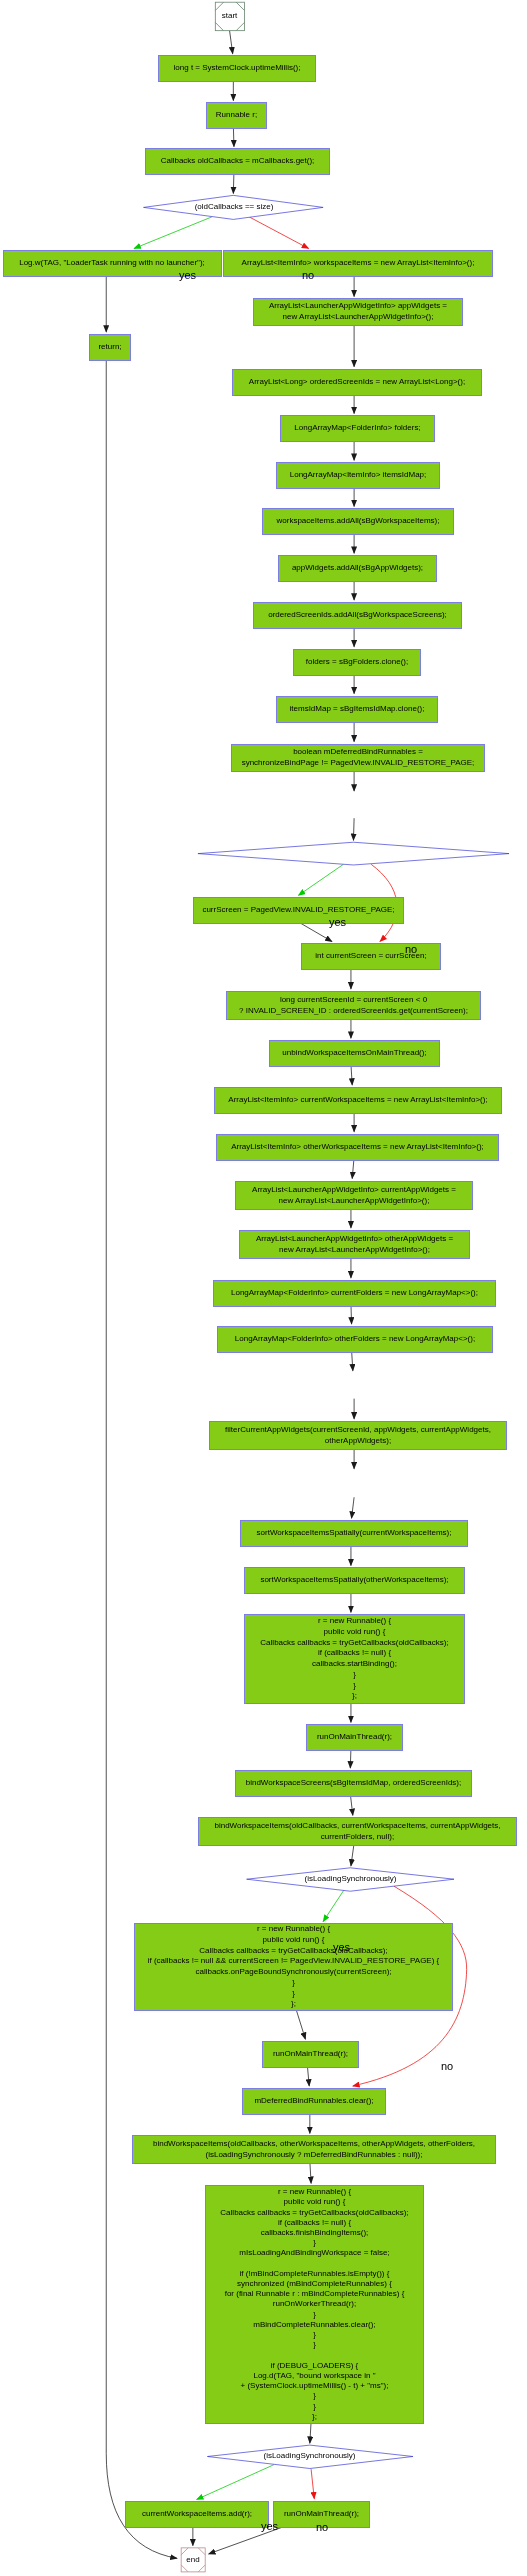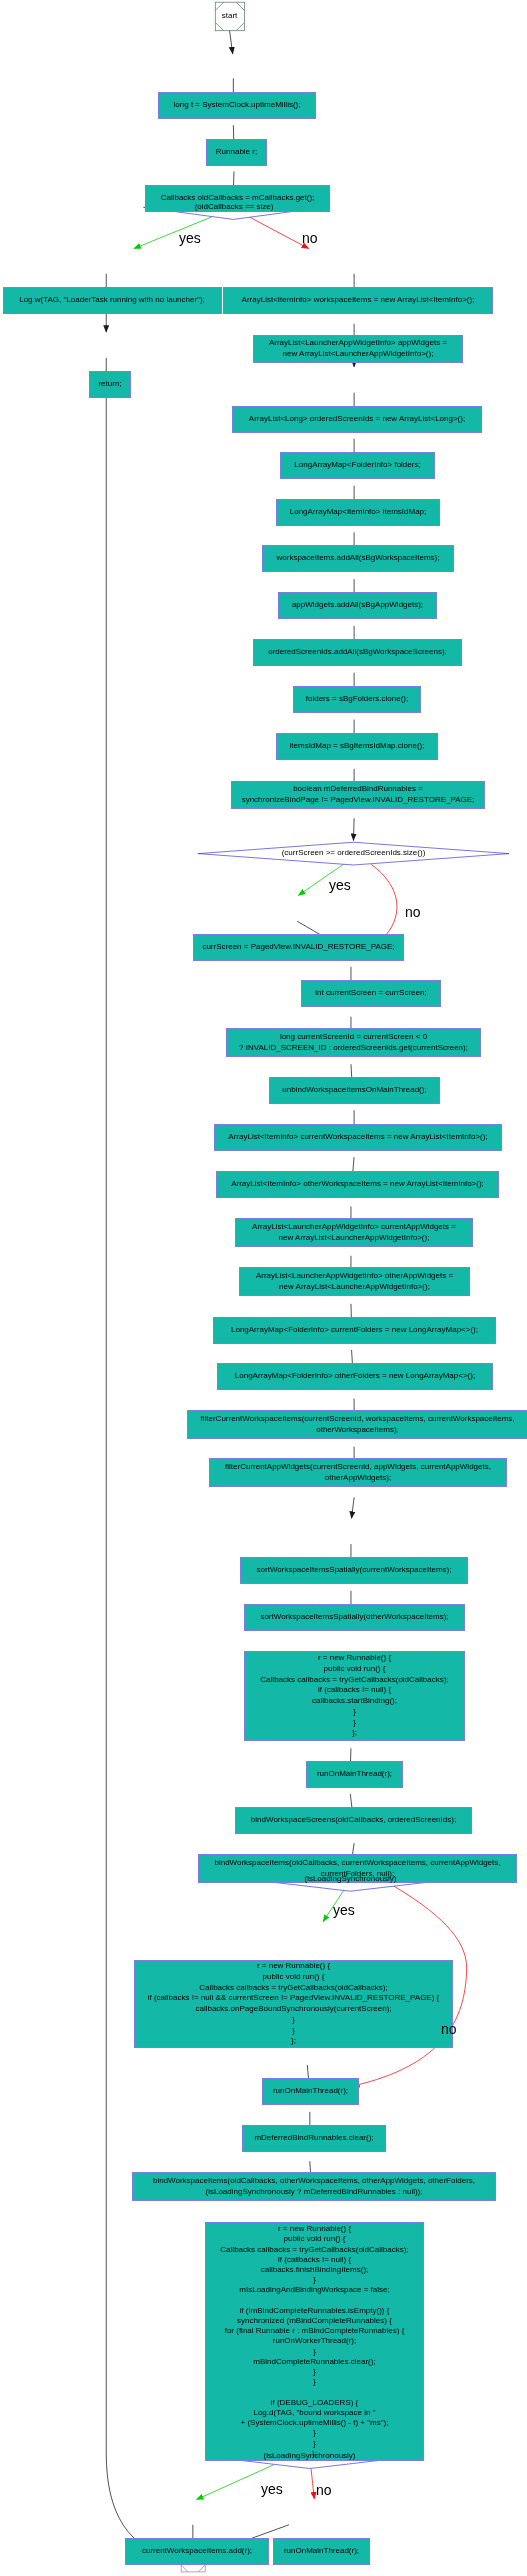--- a/index.html
+++ b/index.html
@@ -2,23 +2,23 @@
 <html style="--bg: #ffffff; --text: #000000; --box-border: #7d7de8; --diamond-border: #2626cf; --start-border: #69876f; --end-border: #bc8f8f; --edge-black: #1a1a1a; --edge-yes: #00cc00; --edge-no: #ee1111;font-size:10px"><head>
 <meta charset="utf-8">
 <style>
   html,body{margin:0;padding:0;background:var(--bg,#ffffff);}
   #canvas{position:relative;width:528px;height:2576px;background:var(--bg,#ffffff);
           font-family:"Liberation Sans",sans-serif;color:var(--text,#000);}
   svg.edges{position:absolute;left:0;top:0;}
   .node{position:absolute;display:flex;align-items:center;justify-content:center;
         text-align:center;font-size:8px;line-height:10.7px;white-space:pre-line;
         color:var(--text,#000);}
-  .rect{background:#14b8a6;border:0.6px solid var(--box-border,#7d7de8);padding:0.6px 2.5px;margin-top:37px;}
+  .rect{background:#84cc16;border:0.6px solid var(--box-border,#7d7de8);padding:0.6px 2.5px;}
   .dtext,.mtext{background:transparent;border:none;text-align:right;}
-  .elabel{position:absolute;font-size:14px;color:var(--text,#000);white-space:nowrap;}
+  .elabel{position:absolute;font-size:11px;color:var(--text,#000);white-space:nowrap;margin-top:39px;}
   .ek{stroke:var(--edge-black,#1a1a1a);fill:none;stroke-width:1.2;}
   .eg{stroke:var(--edge-yes,#00cc00);fill:none;stroke-width:1.2;}
   .er{stroke:var(--edge-no,#ee1111);fill:none;stroke-width:1.2;}
   .dm{fill:#ffffff;stroke:var(--diamond-border,#2626cf);stroke-width:1;}
   .msq-start{fill:#ffffff;stroke:var(--start-border,#69876f);stroke-width:1.3;}
   .msq-end{fill:#ffffff;stroke:var(--end-border,#bc8f8f);stroke-width:1.3;}
 </style>
 </head>
 <body>
 
@@ -132,36 +132,34 @@
 ? INVALID_SCREEN_ID : orderedScreenIds.get(currentScreen);</div>
 <div class="node rect" style="left:269px;top:1040px;width:164px;height:24px">unbindWorkspaceItemsOnMainThread();</div>
 <div class="node rect" style="left:216px;top:1134px;width:276px;height:23.4px">ArrayList&lt;ItemInfo&gt; otherWorkspaceItems = new ArrayList&lt;ItemInfo&gt;();</div>
 <div class="node rect" style="left:214px;top:1087px;width:281px;height:23.4px">ArrayList&lt;ItemInfo&gt; currentWorkspaceItems = new ArrayList&lt;ItemInfo&gt;();</div>
 <div class="node rect" style="left:235px;top:1181px;width:231px;height:26px">ArrayList&lt;LauncherAppWidgetInfo&gt; currentAppWidgets =
 new ArrayList&lt;LauncherAppWidgetInfo&gt;();</div>
 <div class="node rect" style="left:239px;top:1230px;width:224px;height:26px">ArrayList&lt;LauncherAppWidgetInfo&gt; otherAppWidgets =
 new ArrayList&lt;LauncherAppWidgetInfo&gt;();</div>
 <div class="node rect" style="left:213px;top:1280px;width:276px;height:24px">LongArrayMap&lt;FolderInfo&gt; currentFolders = new LongArrayMap&lt;&gt;();</div>
 <div class="node rect" style="left:217px;top:1326px;width:269px;height:24px">LongArrayMap&lt;FolderInfo&gt; otherFolders = new LongArrayMap&lt;&gt;();</div>
-<div class="node rect" style="left:187px;top:1373px;width:334px;height:26px">filterCurrentWorkspaceItems(currentScreenId, workspaceItems, currentWorkspaceItems,
-otherWorkspaceItems);</div>
 <div class="node rect" style="left:209px;top:1421px;width:291px;height:26px">filterCurrentAppWidgets(currentScreenId, appWidgets, currentAppWidgets,
 otherAppWidgets);</div>
 <div class="node rect" style="left:240px;top:1520px;width:221px;height:24px">sortWorkspaceItemsSpatially(currentWorkspaceItems);</div>
 <div class="node rect" style="left:244px;top:1567px;width:214px;height:23.4px">sortWorkspaceItemsSpatially(otherWorkspaceItems);</div>
 <div class="node rect" style="left:244px;top:1614px;width:214px;height:87px">r = new Runnable() {
 public void run() {
 Callbacks callbacks = tryGetCallbacks(oldCallbacks);
 if (callbacks != null) {
 callbacks.startBinding();
 }
 }
 };</div>
 <div class="node rect" style="left:306px;top:1724px;width:90px;height:24px">runOnMainThread(r);</div>
-<div class="node rect" style="left:235px;top:1770px;width:230px;height:24px">bindWorkspaceScreens(oldCallbacks, orderedScreenIds);</div>
+<div class="node rect" style="left:235px;top:1770px;width:230px;height:24px">bindWorkspaceScreens(sBgItemsIdMap, orderedScreenIds);</div>
 <div class="node rect" style="left:198px;top:1817px;width:312px;height:26px">bindWorkspaceItems(oldCallbacks, currentWorkspaceItems, currentAppWidgets,
 currentFolders, null);</div>
 <div class="node rect" style="left:134px;top:1923px;width:312px;height:85px">r = new Runnable() {
 public void run() {
 Callbacks callbacks = tryGetCallbacks(oldCallbacks);
 if (callbacks != null &amp;&amp; currentScreen != PagedView.INVALID_RESTORE_PAGE) {
 callbacks.onPageBoundSynchronously(currentScreen);
 }
 }
 };</div>
@@ -189,21 +187,20 @@
 if (DEBUG_LOADERS) {
 Log.d(TAG, "bound workspace in "
 + (SystemClock.uptimeMillis() - t) + "ms");
 }
 }
 };</div>
 <div class="node rect" style="left:125px;top:2501px;width:137px;height:23.4px">currentWorkspaceItems.add(r);</div>
 <div class="node rect" style="left:273px;top:2501px;width:90px;height:24px">runOnMainThread(r);</div>
 
 <div class="node dtext" style="left:144px;top:195px;width:180px;height:24px">(oldCallbacks == size)</div>
-<div class="node dtext" style="left:198px;top:842px;width:311px;height:23px">(currScreen &gt;= orderedScreenIds.size())</div>
 <div class="node dtext" style="left:247px;top:1868px;width:207px;height:23.4px">(isLoadingSynchronously)</div>
 <div class="node dtext" style="left:207px;top:2445px;width:205px;height:23.4px">(isLoadingSynchronously)</div>
 
 <span class="elabel" style="left:179px;top:230px">yes</span>
 <span class="elabel" style="left:302px;top:230px">no</span>
 <span class="elabel" style="left:329px;top:877px">yes</span>
 <span class="elabel" style="left:405px;top:904px">no</span>
 <span class="elabel" style="left:333px;top:1902px">yes</span>
 <span class="elabel" style="left:441px;top:2021px">no</span>
 <span class="elabel" style="left:261px;top:2481px">yes</span>

